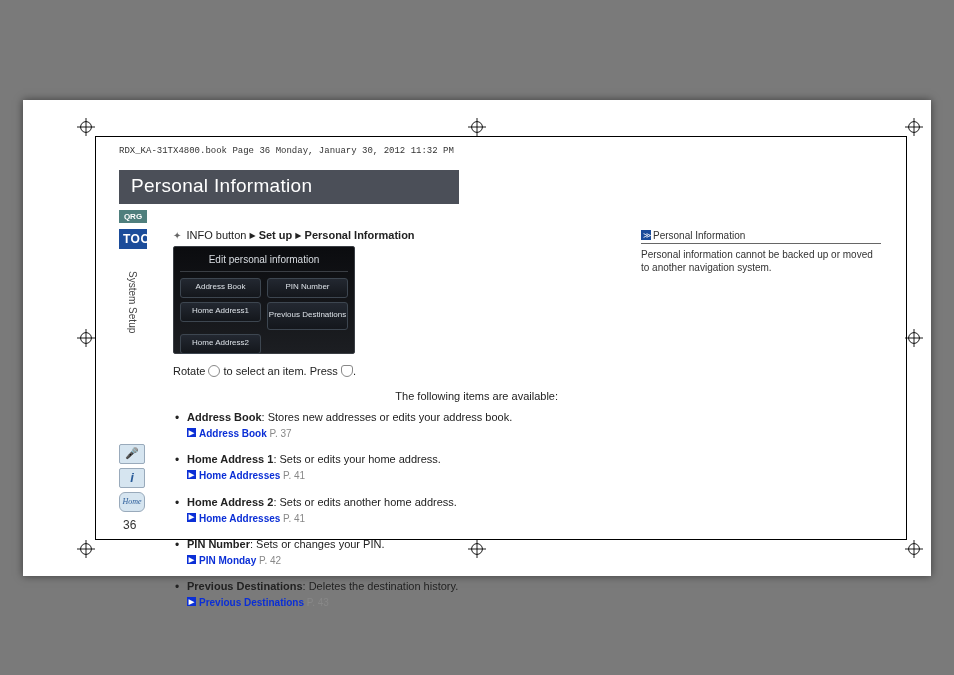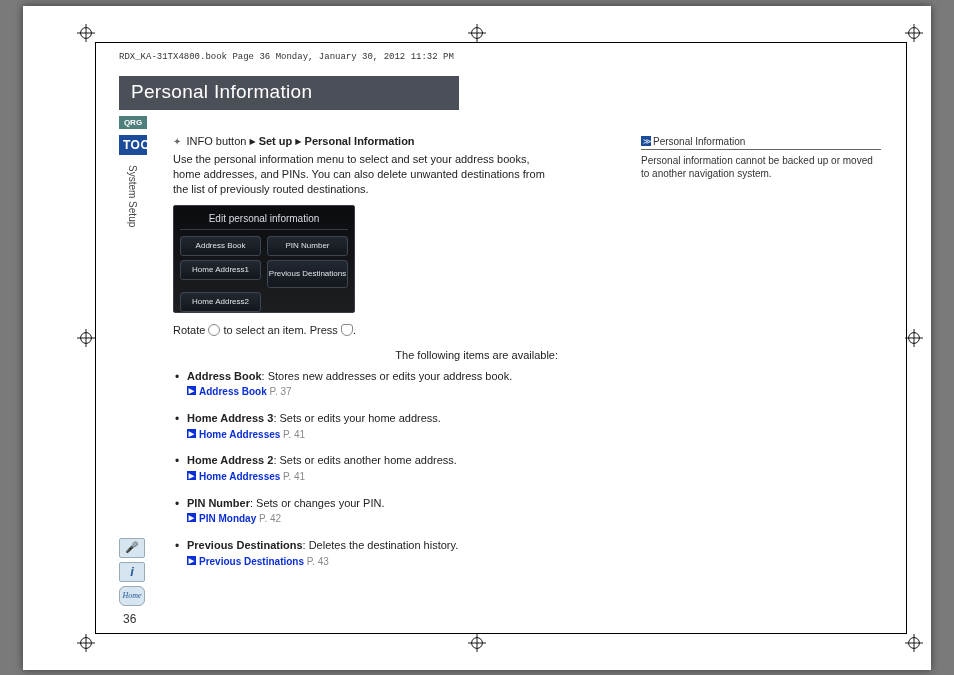--- a/index.html
+++ b/index.html
@@ -7,21 +7,21 @@
     width: 954px;
     height: 675px;
     background: #7a7a7a;
     font-family: "Helvetica Neue", Arial, sans-serif;
     display: flex;
     align-items: center;
     justify-content: center;
   }
   .page {
     width: 908px;
-    height: 664px;
+    height: 476px;
     background: #fff;
     position: relative;
     box-shadow: 0 0 8px rgba(0,0,0,.5);
   }
   
   .crop-h-top { position:absolute; left:72px; right:24px; top:36px; border-top:1px solid #000; }
   .crop-h-bot { position:absolute; left:72px; right:24px; bottom:36px; border-top:1px solid #000; }
   .crop-v-left { position:absolute; top:36px; bottom:36px; left:72px; border-left:1px solid #000; }
   .crop-v-right { position:absolute; top:36px; bottom:36px; right:24px; border-left:1px solid #000; }
   .reg {
@@ -72,21 +72,21 @@
   }
   .toc {
     display:block;
     background:#1b4c9a;
     color:#fff;
     font-size:12px;
     font-weight:900;
     padding:3px 4px;
     text-align:center;
     width:28px;
-    margin-bottom:10px;
+    margin-bottom:22px;
     letter-spacing:.5px;
   }
   .section-label {
     writing-mode: vertical-rl;
     font-size:10px;
     color:#444;
     margin-left:8px;
   }
   .bottom-icons {
     position:absolute;
@@ -270,21 +270,20 @@
 
   <div class="main-col">
     <p class="info-line">
       <span class="infobtn-icon">✦</span>
       <span>INFO button</span>
       <span class="tri">▶</span>
       <b>Set up</b>
       <span class="tri">▶</span>
       <b>Personal Information</b>
     </p>
-    <p class="intro-text">Use the personal information menu to select and set your address books, home addresses, and PINs. You can also delete unwanted destinations from the list of previously routed destinations.</p>
 
     <div class="screen-row">
       <div class="screen-img">
         <div class="screen-title">Edit personal information</div>
         <div class="screen-grid">
           <div class="screen-btn">Address Book</div>
           <div class="screen-btn">PIN Number</div>
           <div class="screen-btn">Home Address1</div>
           <div class="screen-btn tall">Previous Destinations</div>
           <div class="screen-btn">Home Address2</div>
@@ -295,21 +294,21 @@
       </div>
     </div>
 
     <p class="items-intro">The following items are available:</p>
     <ul class="items">
       <li>
         <b>Address Book</b><span>: Stores new addresses or edits your address book.</span>
         <a class="link-ref"><span>Address Book</span> <span class="pnum">P. 37</span></a>
       </li>
       <li>
-        <b>Home Address 3</b><span>: Sets or edits your home address.</span>
+        <b>Home Address 1</b><span>: Sets or edits your home address.</span>
         <a class="link-ref"><span>Home Addresses</span> <span class="pnum">P. 41</span></a>
       </li>
       <li>
         <b>Home Address 2</b><span>: Sets or edits another home address.</span>
         <a class="link-ref"><span>Home Addresses</span> <span class="pnum">P. 41</span></a>
       </li>
       <li>
         <b>PIN Number</b><span>: Sets or changes your PIN.</span>
         <a class="link-ref"><span>PIN Monday</span> <span class="pnum">P. 42</span></a>
       </li>

